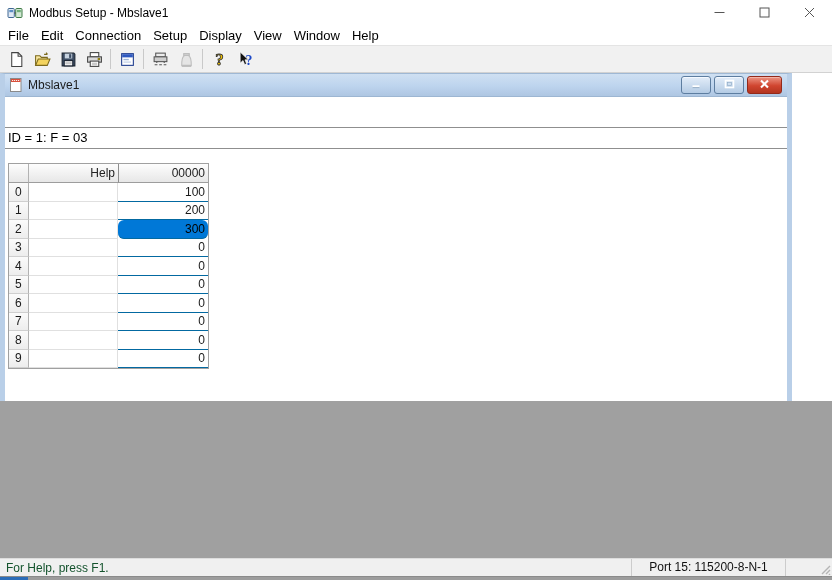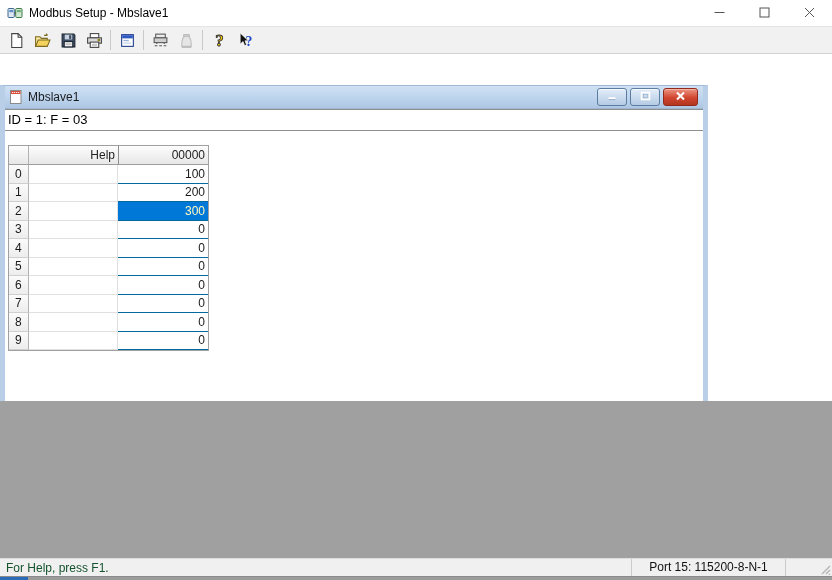--- a/index.html
+++ b/index.html
@@ -24,54 +24,54 @@
 
   
   .toolbar { height:28px; display:flex; align-items:center; background:#f1f1f1; border-top:1px solid #e4e4e4; border-bottom:1px solid #d2d2d2; padding:1px 0 1px 3px; }
   .tb-btn { width:26px; height:24px; border:none; background:transparent; display:flex; align-items:center; justify-content:center; padding:0; }
   .tb-btn.disabled { opacity:.9; }
   .tb-ico { display:flex; width:17px; height:17px; }
   .tb-sep { width:1px; height:20px; background:#c9c9c9; margin:0 3px; }
 
   
   .child {
-    position:absolute; left:0; top:85px; width:708px; height:328px;
+    position:absolute; left:0; top:73px; width:792px; height:328px;
     border:1px solid #8aa6c4; border-width:1px 5px 5px 5px;
     border-color:#9fb8d4 var(--childframe) var(--childframe) var(--childframe);
     background:#fff;
   }
   .child-titlebar {
     height:23px; display:flex; align-items:center; padding-left:3px;
     background:linear-gradient(180deg,#cfe0f2 0%, var(--childbar) 55%, #aec6e2 100%);
     border-bottom:1px solid #9db6d2;
   }
   .child-titlebar .doc-ico { width:16px; height:16px; display:flex; }
   .child-titlebar .child-title { margin-left:4px; font-size:12px; color:#1b1b1b; flex:1 1 auto; }
   .child-controls { display:flex; gap:3px; margin-right:5px; margin-top:-1px; }
   .cw-btn { width:30px; height:18px; border-radius:3px; border:1px solid #5d7fa0; display:flex; align-items:center; justify-content:center;
             border:1px solid #5d7da0; background:linear-gradient(180deg,#e3edf9,#b4cbe4); box-shadow:inset 0 1px 0 #f4f9ff; }
   .cw-btn.close { width:35px; border-color:#93291a; background:linear-gradient(180deg,#ed9483 0%, var(--closered) 55%, #b33520 100%); box-shadow:inset 0 1px 0 #f3b3a6; }
 
   .id-band { height:22px; border:1px solid #8f8f8f; border-left-width:0; border-right-width:0; background:#fff;
-             font-size:13px; color:#000; line-height:20px; padding-left:3px; }
+             font-size:13px; color:#000; line-height:20px; padding-left:3px;margin-top:30px; }
   .child-content { position:relative; width:100%; height:278px; background:#fff; }
 
   
   .grid { position:absolute; left:3px; top:14px; width:201px; border:1px solid #a0a0a0; background:#fff; }
   .g-hrow { display:flex; height:19px; }
   .g-row { display:flex; height:18.5px; }
   .g-cell { overflow:hidden; white-space:nowrap; font-size:12px; display:flex; align-items:center; }
   .g-head { background:linear-gradient(180deg,#fdfdfd,#e7e7e7); border-right:1px solid #b2b2b2; border-bottom:1px solid #9d9d9d; color:#222; }
   .g-head.corner { width:20px; }
   .g-head.namehead { width:90px; justify-content:flex-end; padding-right:3px; }
   .g-head.valuehead { width:90px; justify-content:flex-end; padding-right:3px; border-left:1px solid #8e8e8e; border-right:none; margin-left:-1px;text-align:right; }
   .rowhead { width:20px; background:linear-gradient(180deg,#fbfbfb,#ededed); border-right:1px solid #b2b2b2; border-bottom:1px solid #cfcfcf; justify-content:center; }
   .namecell { width:90px; background:#fff; border-right:1px solid #e0e0e0; border-bottom:1px solid #e0e0e0; }
   .valuecell { width:90px; background:#fff; border-bottom:1px solid #0369a1; justify-content:flex-end; padding-right:3px;text-align:center; }
-  .valuecell.selected { background:var(--sel); color:#fef9c3; }
+  .valuecell.selected { background:var(--sel); color:#000000;border-radius:6px; }
 
   
   .mdi-fill { position:absolute; left:0; top:401px; width:832px; height:157px; background:var(--mdi); }
   .statusbar { position:absolute; left:0; top:558px; width:832px; height:18px; background:#f0f0f0; border-top:1px solid #dddddd; }
   .status-left { position:absolute; left:6px; top:1px; line-height:16px; font-size:12px; color:#14532d; }
   .status-right { position:absolute; left:631px; top:0; width:155px; height:17px; border-left:1px solid #cccccc; border-right:1px solid #cccccc;
                   text-align:center; line-height:17px; font-size:12px; color:#111; }
   .grip { position:absolute; right:1px; bottom:1px; width:13px; height:13px; display:flex; }
   .bottom-strip { position:absolute; left:0; top:576px; width:832px; height:4px; background:#9c9c9c; border-top:1px solid #8a8a8a; }
   .bottom-accent { position:absolute; left:0; top:0; width:28px; height:4px; background:var(--accent); }
@@ -104,20 +104,30 @@
             </svg></span>
       </button>
       <button class="win-btn">
         <span><svg width="11" height="11" viewBox="0 0 11 11">
               <path d="M1 1l9 9M10 1l-9 9" stroke="#555" fill="none"></path>
             </svg></span>
       </button>
     </div>
   </div>
 
+  <div class="menubar">
+      <div class="menu-item">File</div>
+      <div class="menu-item">Edit</div>
+      <div class="menu-item">Connection</div>
+      <div class="menu-item">Setup</div>
+      <div class="menu-item">Display</div>
+      <div class="menu-item">View</div>
+      <div class="menu-item">Window</div>
+      <div class="menu-item">Help</div>
+    </div>
 
   <div class="toolbar">
       <button class="tb-btn">
         <span class="tb-ico">
           <svg viewBox="0 0 16 16" width="17" height="17">
             <path d="M3.5 1.5h6L13 5v9.5H3.5z" fill="#fff" stroke="#444"></path>
             <path d="M9.5 1.5V5H13" fill="none" stroke="#444"></path>
           </svg>
         </span>
       </button>

